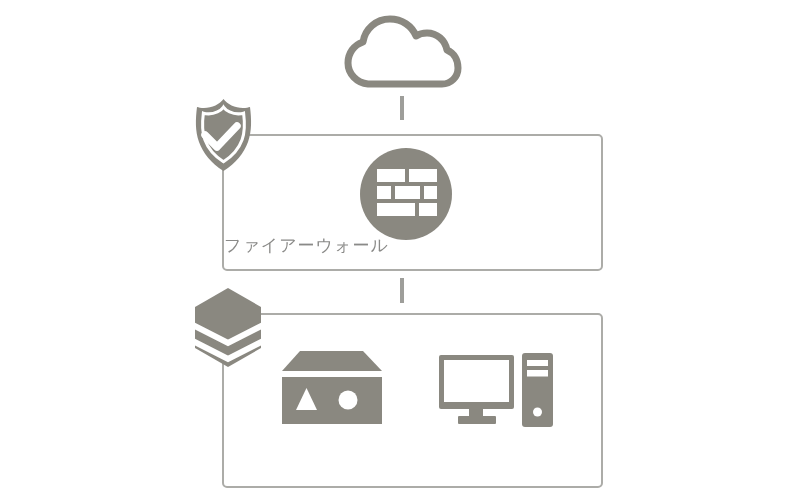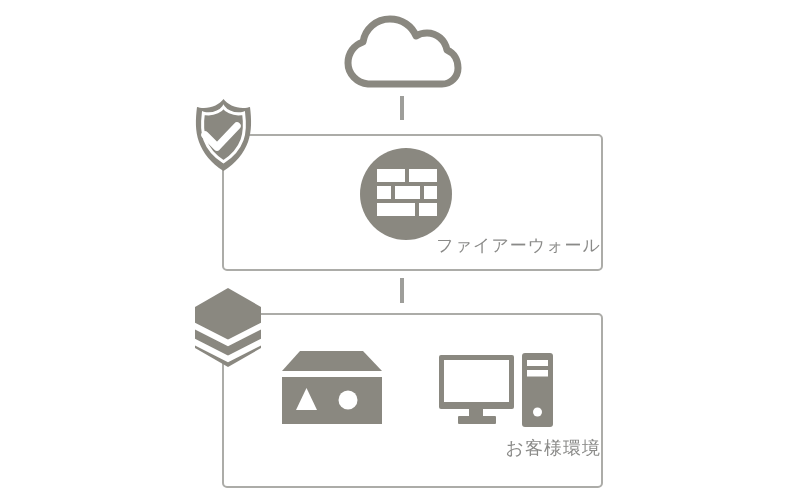--- a/index.html
+++ b/index.html
@@ -21,21 +21,21 @@
     position:absolute;
     left:222px;
     width:377px;
     background:#ffffff;
     border:2px solid var(--box-border,#acaca8);
     border-radius:5px;
   }
   .node-label{
     position:absolute;
     left:0;right:0;
-    text-align:right;
+    text-align:left;
     color:var(--label-gray,#8a8a88);
     letter-spacing:1px;
   }
   .fw-label{bottom:12px;font-size:17px;}
   .cust-label{bottom:26px;font-size:18px;}
   svg{display:block;}
 </style>
 </head>
 <body>
 
@@ -102,21 +102,20 @@
         <rect x="0" y="2" width="75" height="54" rx="2" fill="currentColor"></rect>
         <rect x="5" y="7" width="65" height="42" fill="#ffffff"></rect>
         <rect x="30" y="56" width="14" height="9" fill="currentColor"></rect>
         <rect x="19" y="63" width="38" height="8" rx="1" fill="currentColor"></rect>
         <rect x="83" y="0" width="31" height="74" rx="3" fill="currentColor"></rect>
         <rect x="88" y="7" width="21" height="6" fill="#ffffff"></rect>
         <rect x="88" y="17" width="21" height="6.5" fill="#ffffff"></rect>
         <circle cx="98.5" cy="59" r="4.5" fill="#ffffff"></circle>
       </svg>
     </div>
-    <div class="node-label cust-label">お客様環境</div>
   </div>
 
   <div class="abs icon-gray" style="left:195px;top:288px;width:66px;height:80px;">
     <svg width="66" height="80" viewBox="0 0 66 80">
       <polygon points="33,0 66,19 66,60 33,79 0,60 0,19" fill="currentColor"></polygon>
       <polyline points="-3,36.5 33,55 69,36.5" fill="none" stroke="#ffffff" stroke-width="6"></polyline>
       <polyline points="-3,52.5 33,71 69,52.5" fill="none" stroke="#ffffff" stroke-width="6"></polyline>
     </svg>
   </div>
 

